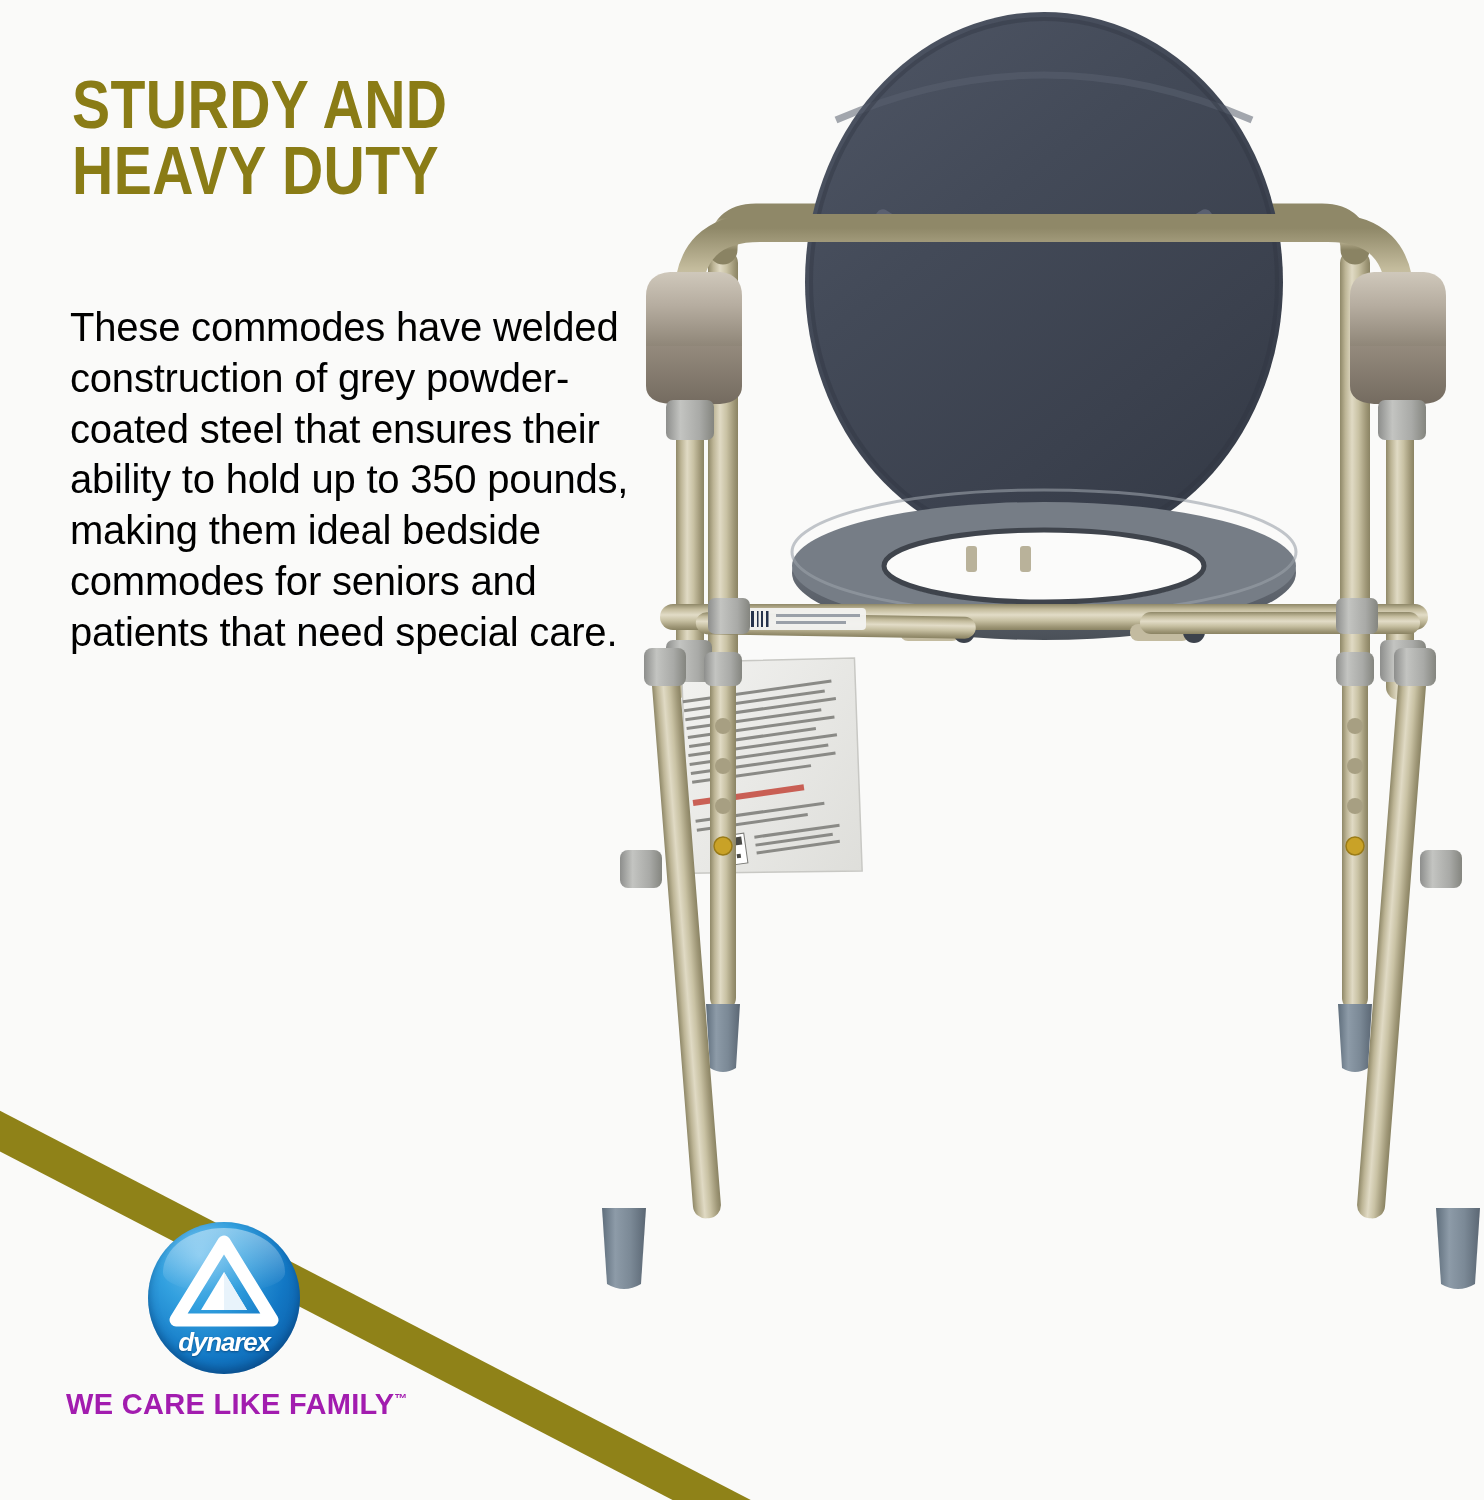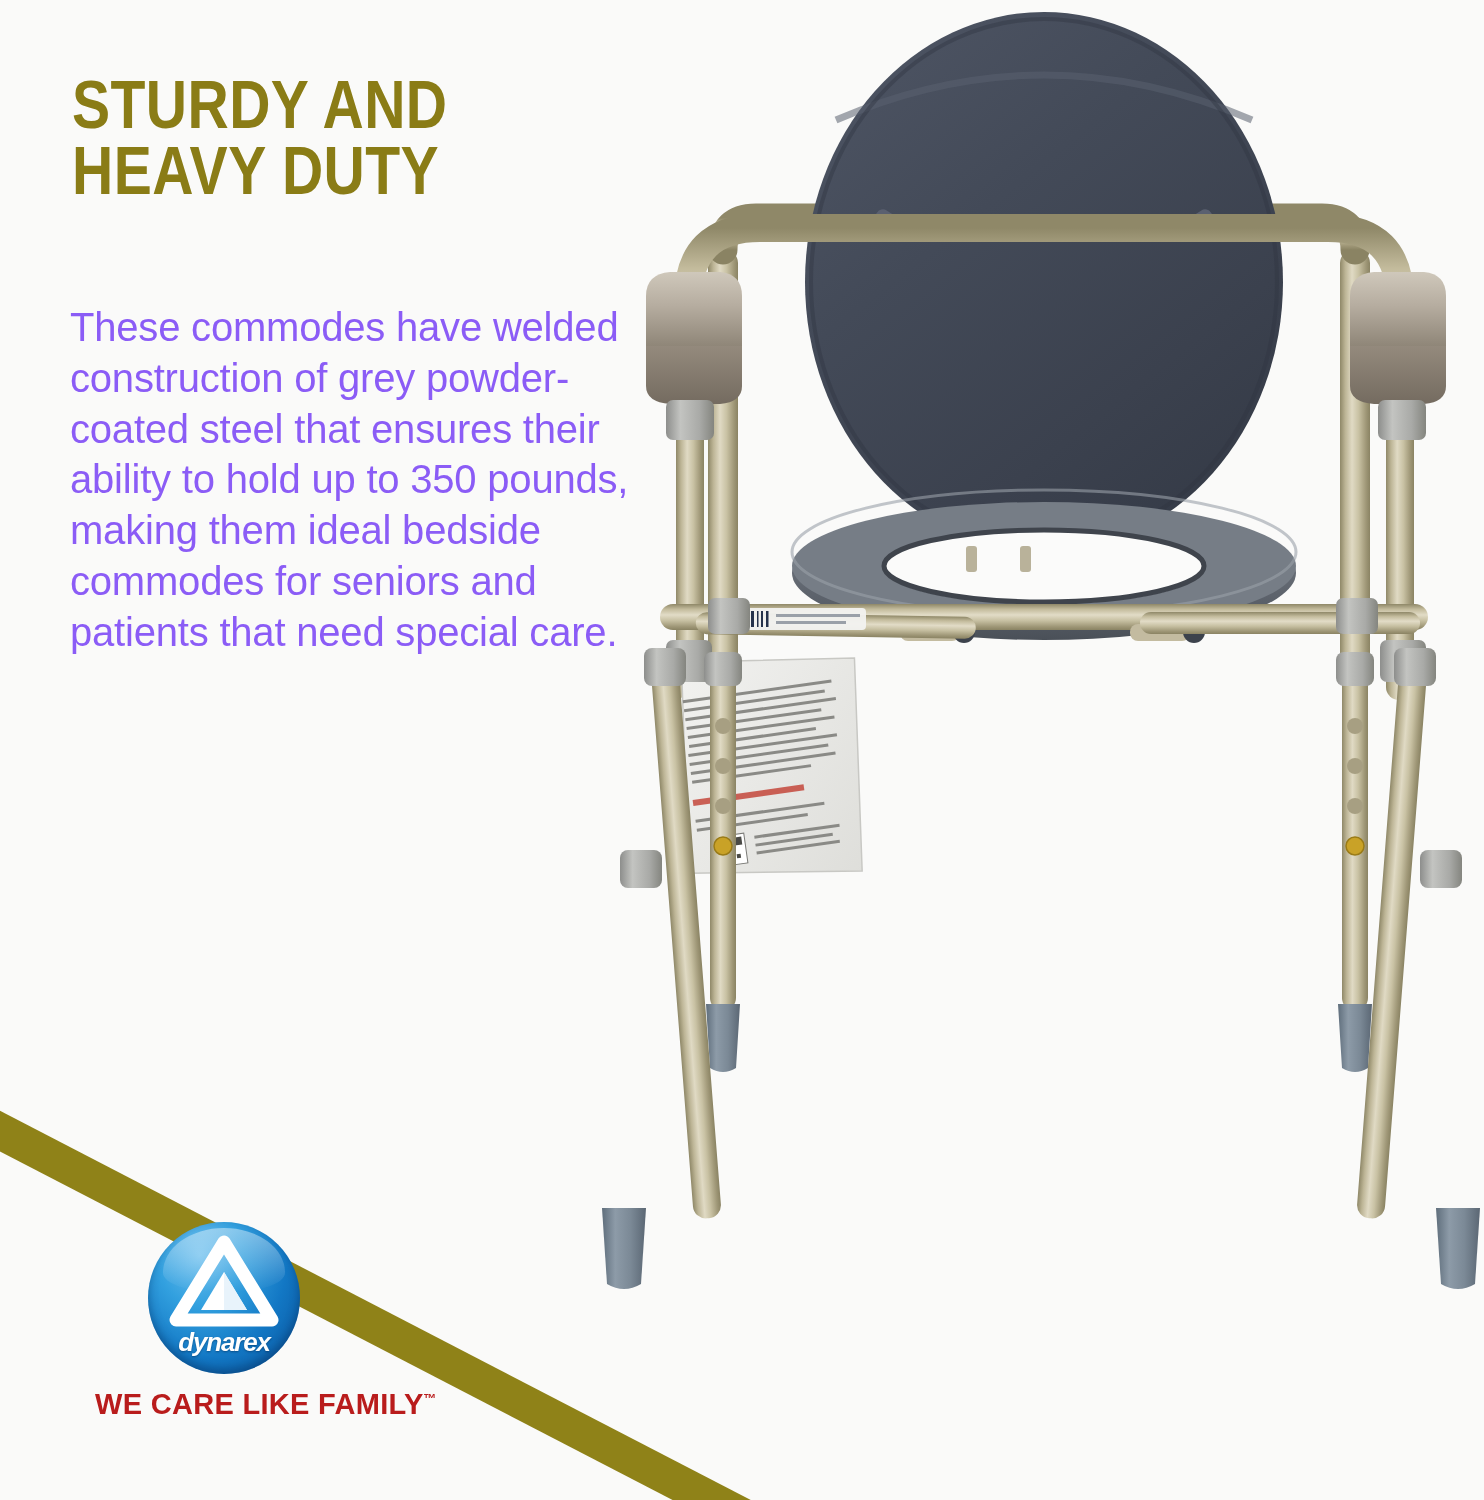--- a/index.html
+++ b/index.html
@@ -54,21 +54,21 @@
     white-space: nowrap;
   }
 
   .body-copy {
     position: absolute;
     left: 70px;
     top: 302px;
     width: 585px;
     font-size: 40px;
     line-height: 1.27;
-    color: #8b5cf6;
+    color: #000000;
     font-weight: 400;
     letter-spacing: -0.2px;
     z-index: 6;
   }
 
   
   .logo-block {
     position: absolute;
     left: 66px;
     top: 1222px;
@@ -103,22 +103,21 @@
     text-align: center;
     color: #fff;
     font-size: 26px;
     font-weight: 700;
     font-style: italic;
     letter-spacing: -1.2px;
     text-shadow: 0 1px 2px rgba(0,40,80,.5);
   }
   .tagline {
     margin-top: 14px;
-    text-align: center;
-    color: #b91c1c;
+    color: #a21caf;
     font-size: 29px;
     font-weight: 700;
     letter-spacing: 0.3px;
     white-space: nowrap;
   }
   .tagline sup { font-size: 13px; vertical-align: super; font-weight: 700; }
 
   
   .product { position: absolute; left: 600px; top: 0; width: 884px; height: 1350px; z-index: 5; }
   .product svg { display: block; width: 100%; height: 100%; }

